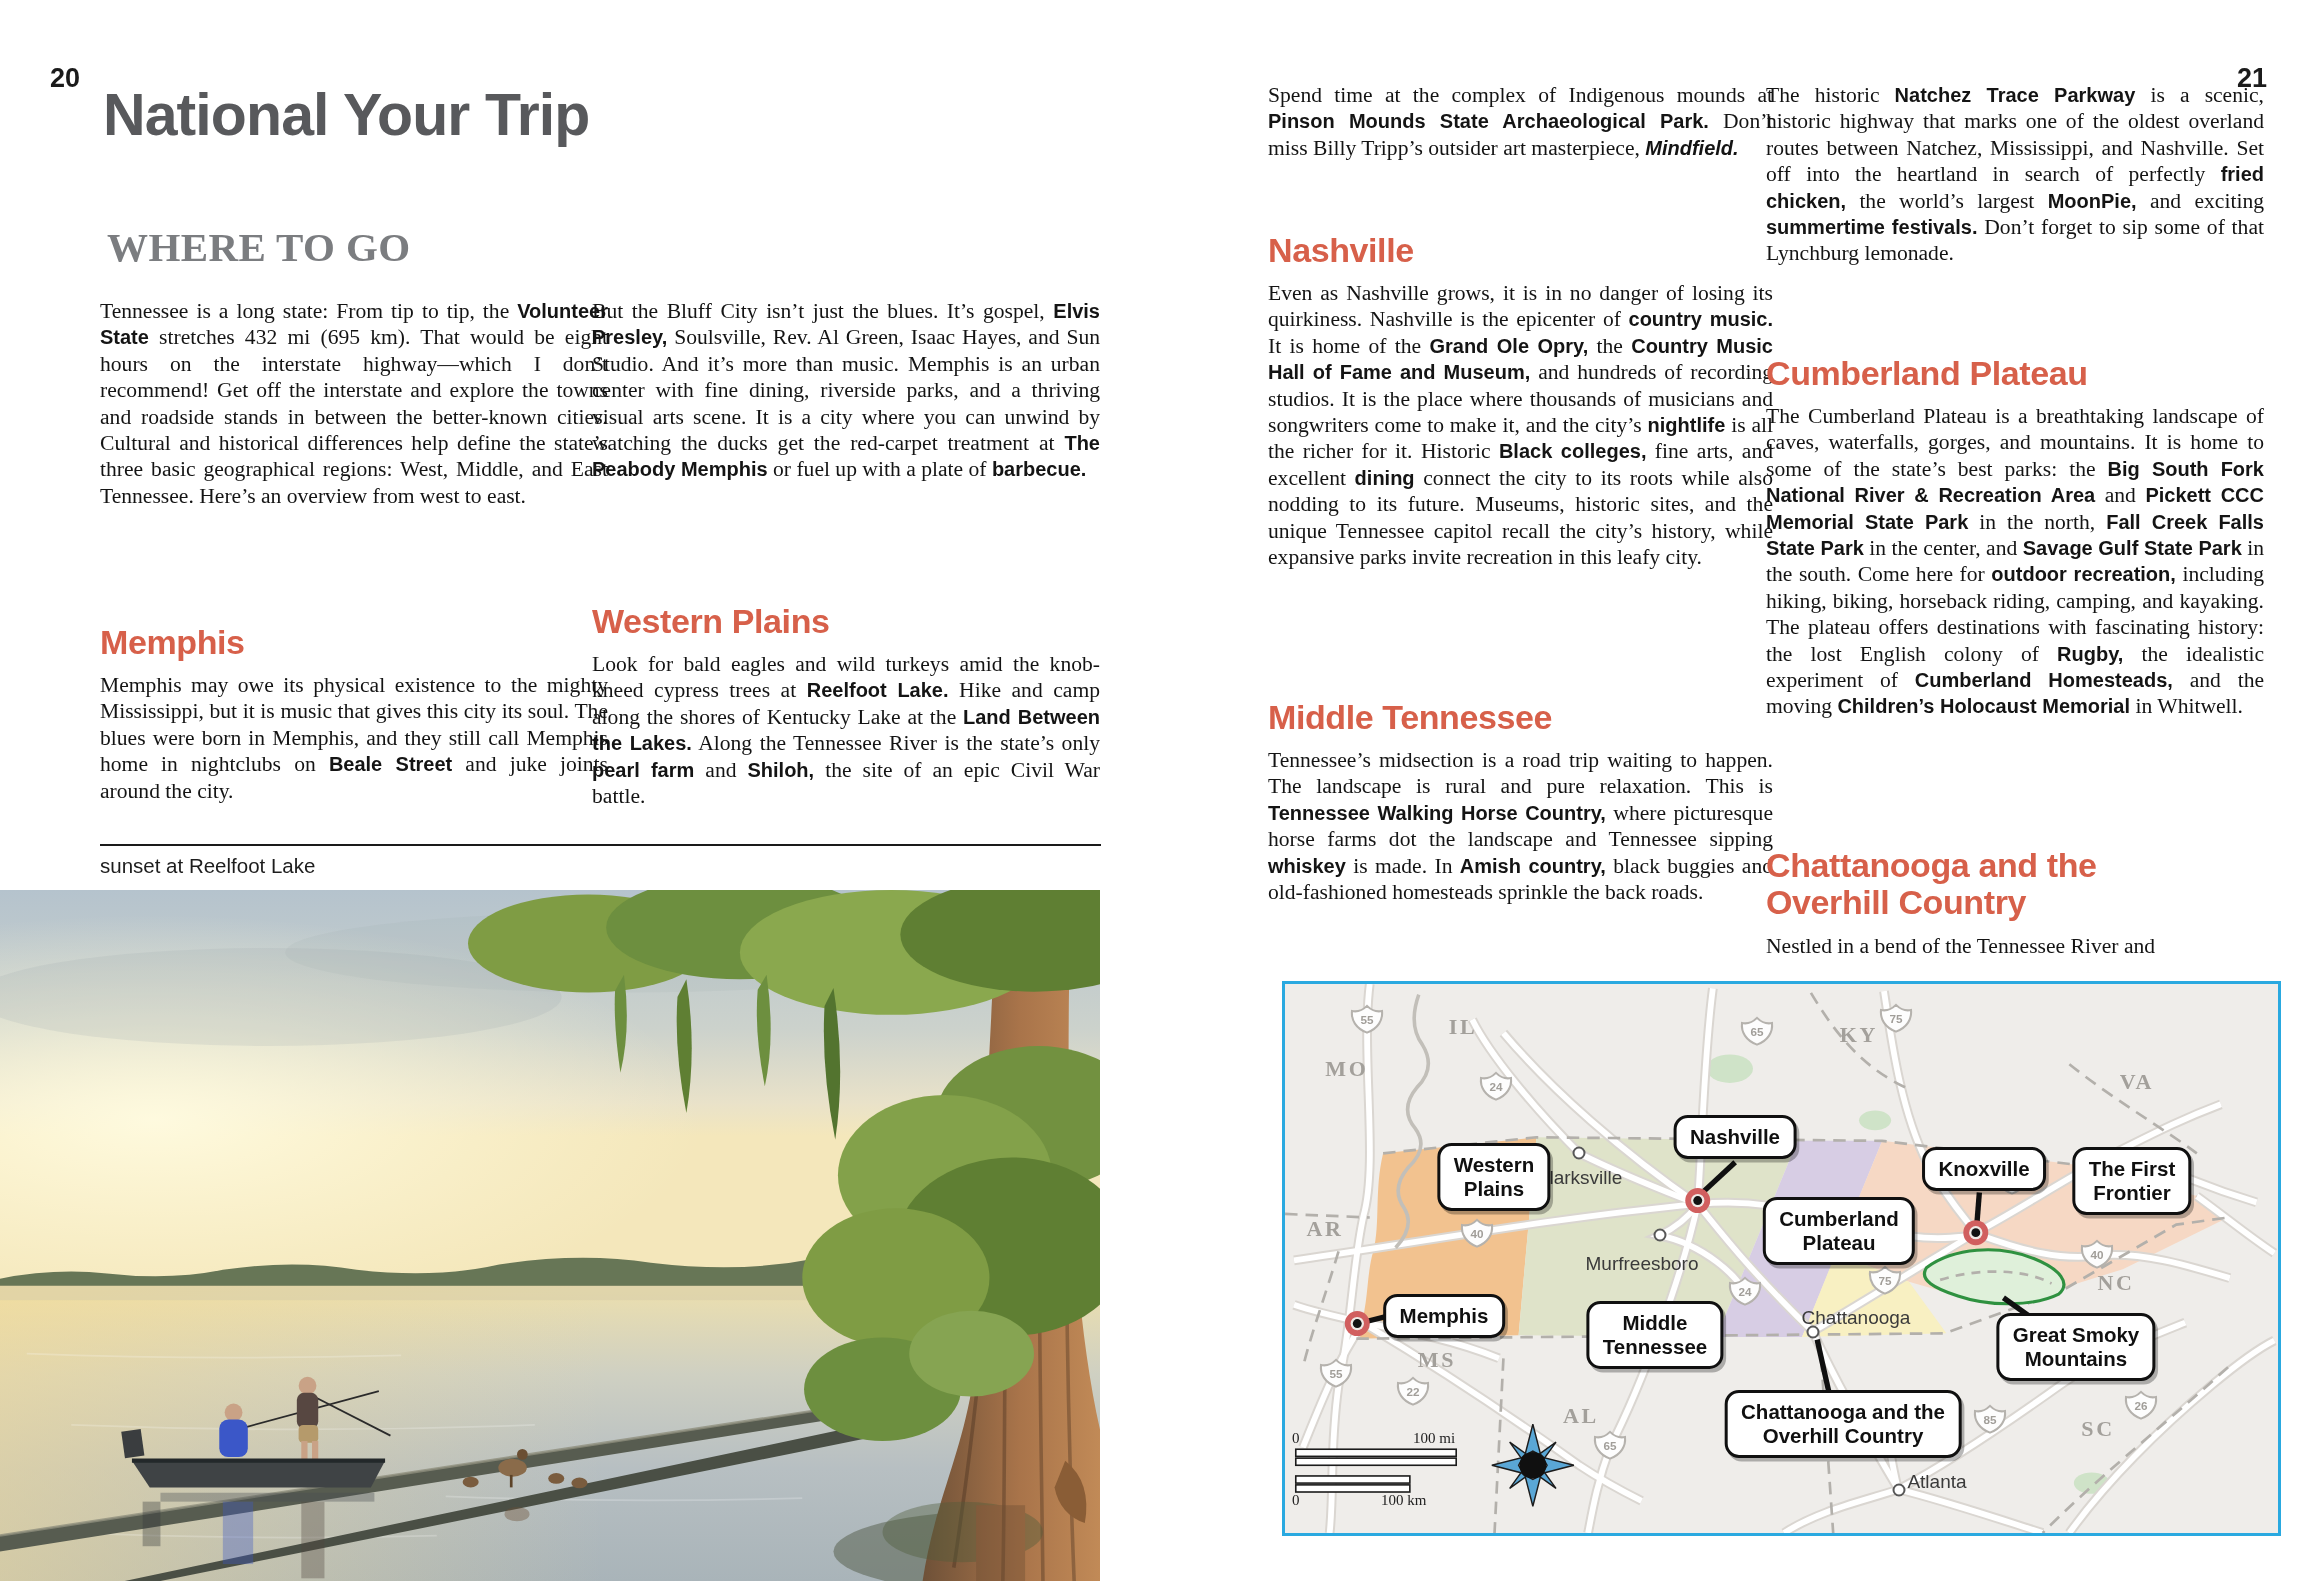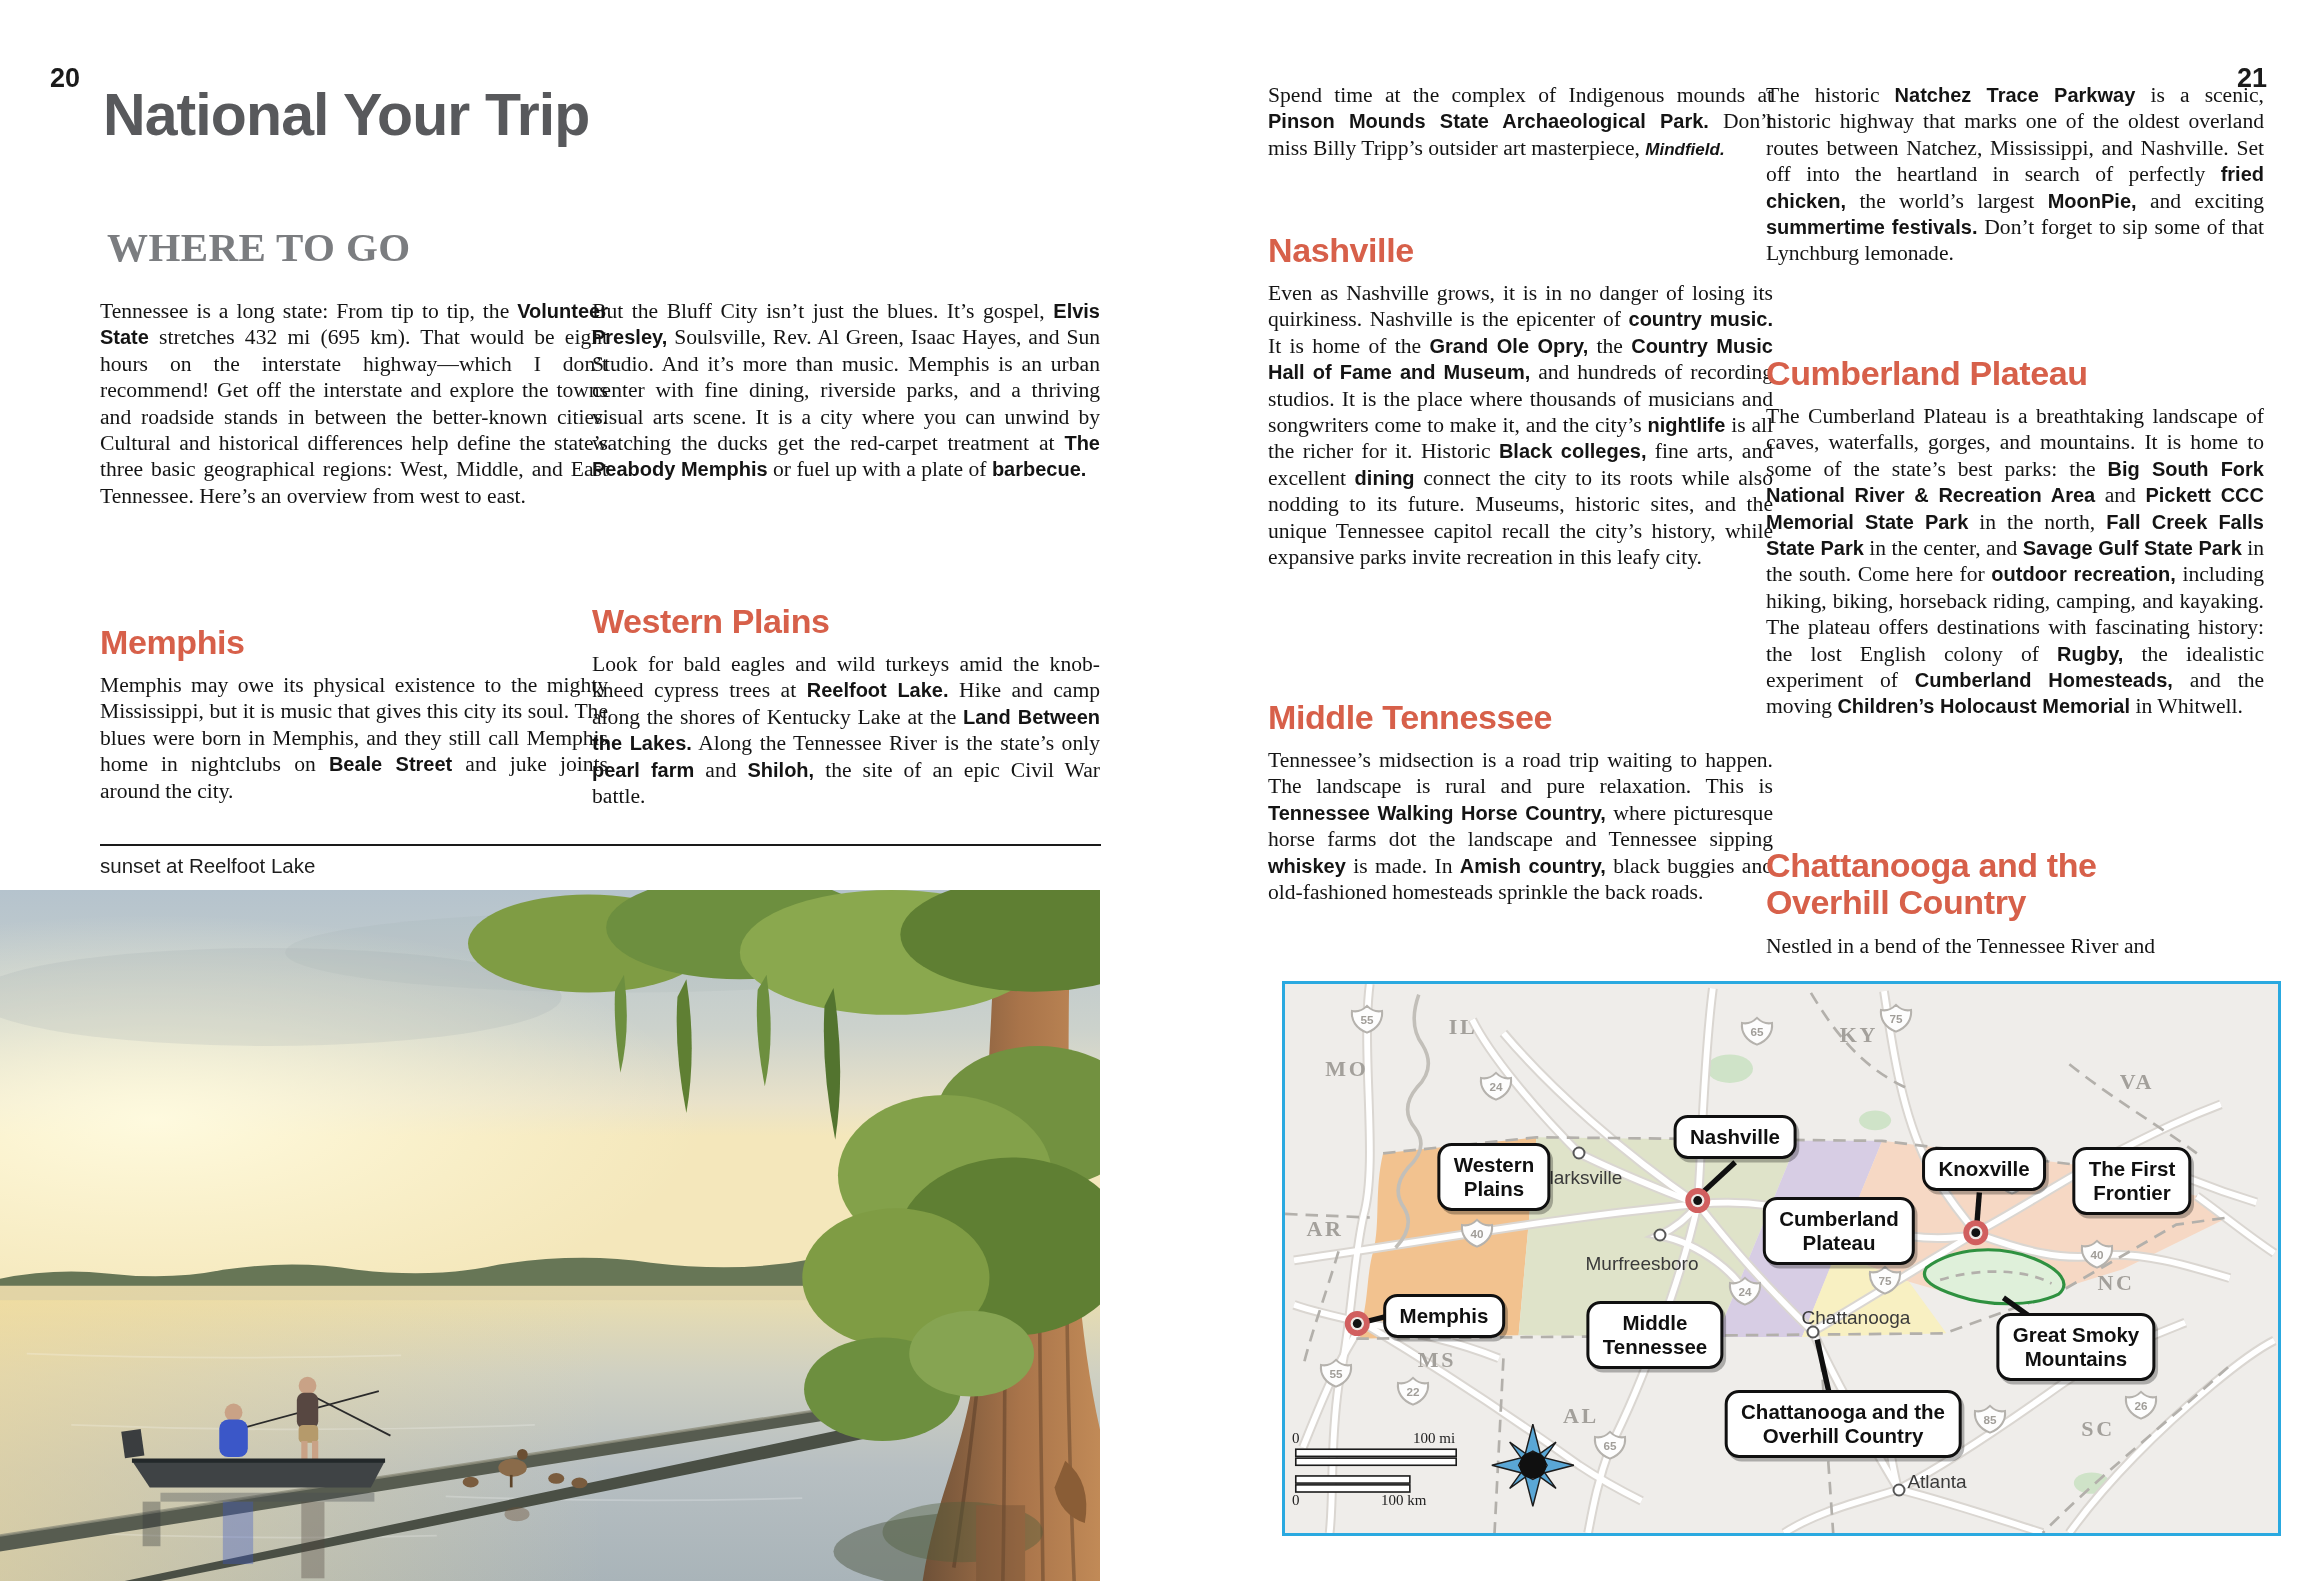--- a/index.html
+++ b/index.html
@@ -5,21 +5,21 @@
   html,body{margin:0;padding:0;background:#ffffff;}
   #spread{position:relative;width:2319px;height:1581px;background:#fff;overflow:hidden;
           font-family:"Liberation Serif",serif;color:#161616;}
   .pagenum{position:absolute;font:700 27px "Liberation Sans",sans-serif;color:#1b1b1b;margin-top:24px;}
   #book-title{position:absolute;left:103px;top:86px;font:700 59px/59px "Liberation Sans",sans-serif;
               letter-spacing:-0.9px;color:#58595c;}
   #where-heading{position:absolute;left:103px;top:223px;font:700 41px/41px "Liberation Sans",sans-serif;
               letter-spacing:0.4px;color:#7b7d80;}
   .body-col{position:absolute;font-size:21.6px;line-height:26.4px;text-align:justify;color:#141414;}
   .body-col b.k{font-family:"Liberation Sans",sans-serif;font-weight:700;font-size:20px;}
-  .body-col b.ki{font-family:"Liberation Sans",sans-serif;font-weight:700;font-style:italic;font-size:17px;}
+  .body-col b.ki{font-family:"Liberation Sans",sans-serif;font-weight:700;font-style:italic;font-size:20px;}
   .sec-head{position:absolute;font:700 34px/37px "Liberation Sans",sans-serif;letter-spacing:-0.4px;
             color:#d7604a;white-space:pre-line;}
   #caption-rule{position:absolute;left:100px;top:844px;width:1001px;height:2.2px;background:#1a1a1a;}
   #photo-caption{position:absolute;left:100px;top:854px;font:400 20.5px "Liberation Sans",sans-serif;color:#1d1d1d;}
   #photo{position:absolute;left:0;top:890px;width:1100px;height:691px;}
   
   #map{position:absolute;left:1282px;top:981px;width:993px;height:549px;border:3.6px solid #2aa9e0;
        background:#efedea;box-sizing:content-box;overflow:hidden;}
   #map svg.layer{position:absolute;left:0;top:0;}
   #map-overlays{position:absolute;left:0;top:0;width:100%;height:100%;}
@@ -342,21 +342,21 @@
           </svg></div>
         <div class="callout" style="left: 209px; top: 193px;">Western
 Plains</div>
         <div class="callout" style="left: 450px; top: 153px;">Nashville</div>
         <div class="callout" style="left: 554px; top: 247px;">Cumberland
 Plateau</div>
         <div class="callout" style="left: 699px; top: 185px;">Knoxville</div>
         <div class="callout" style="left: 847px; top: 153px; margin-top: 44px;">The First
 Frontier</div>
         <div class="callout" style="left: 159px; top: 332px;">Memphis</div>
-        <div class="callout" style="left: 370px; top: 351px;">Middle
+        <div class="callout" style="left: 370px; top: 351px; border-radius: 14px;">Middle
 Tennessee</div>
         <div class="callout" style="left: 791px; top: 363px;">Great Smoky
 Mountains</div>
         <div class="callout" style="left: 558px; top: 440px;">Chattanooga and the
 Overhill Country</div>
         <div class="scale-label" style="left: 7.1px; top: 446px;">0</div>
         <div class="scale-label" style="left: 128px; top: 446px;">100 mi</div>
         <div class="scale-label" style="left: 7.1px; top: 508px;">0</div>
         <div class="scale-label" style="left: 96px; top: 508px;">100 km</div>
       </div>

